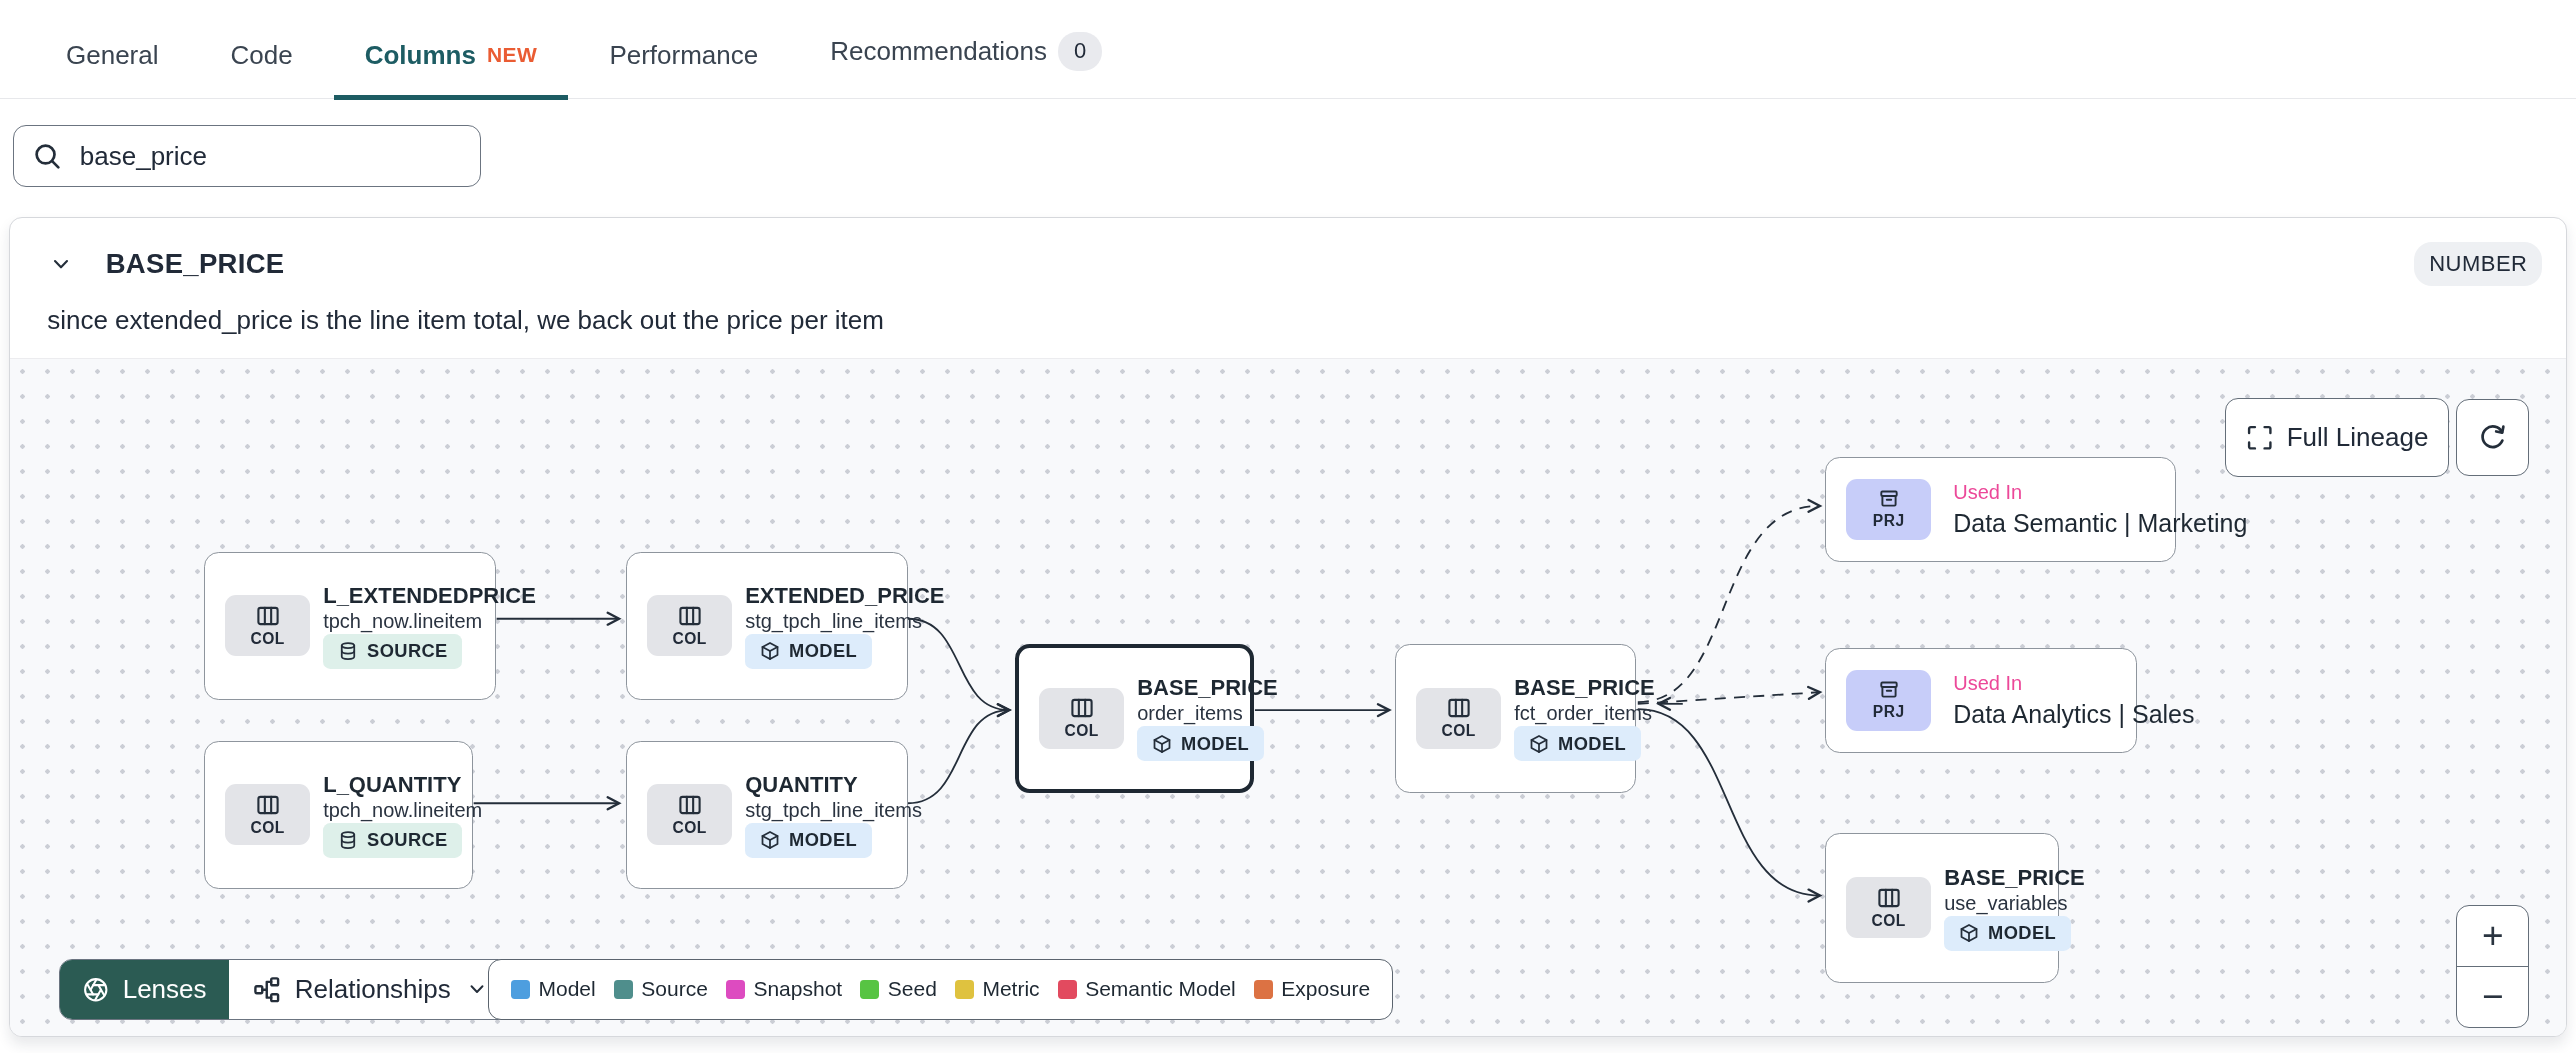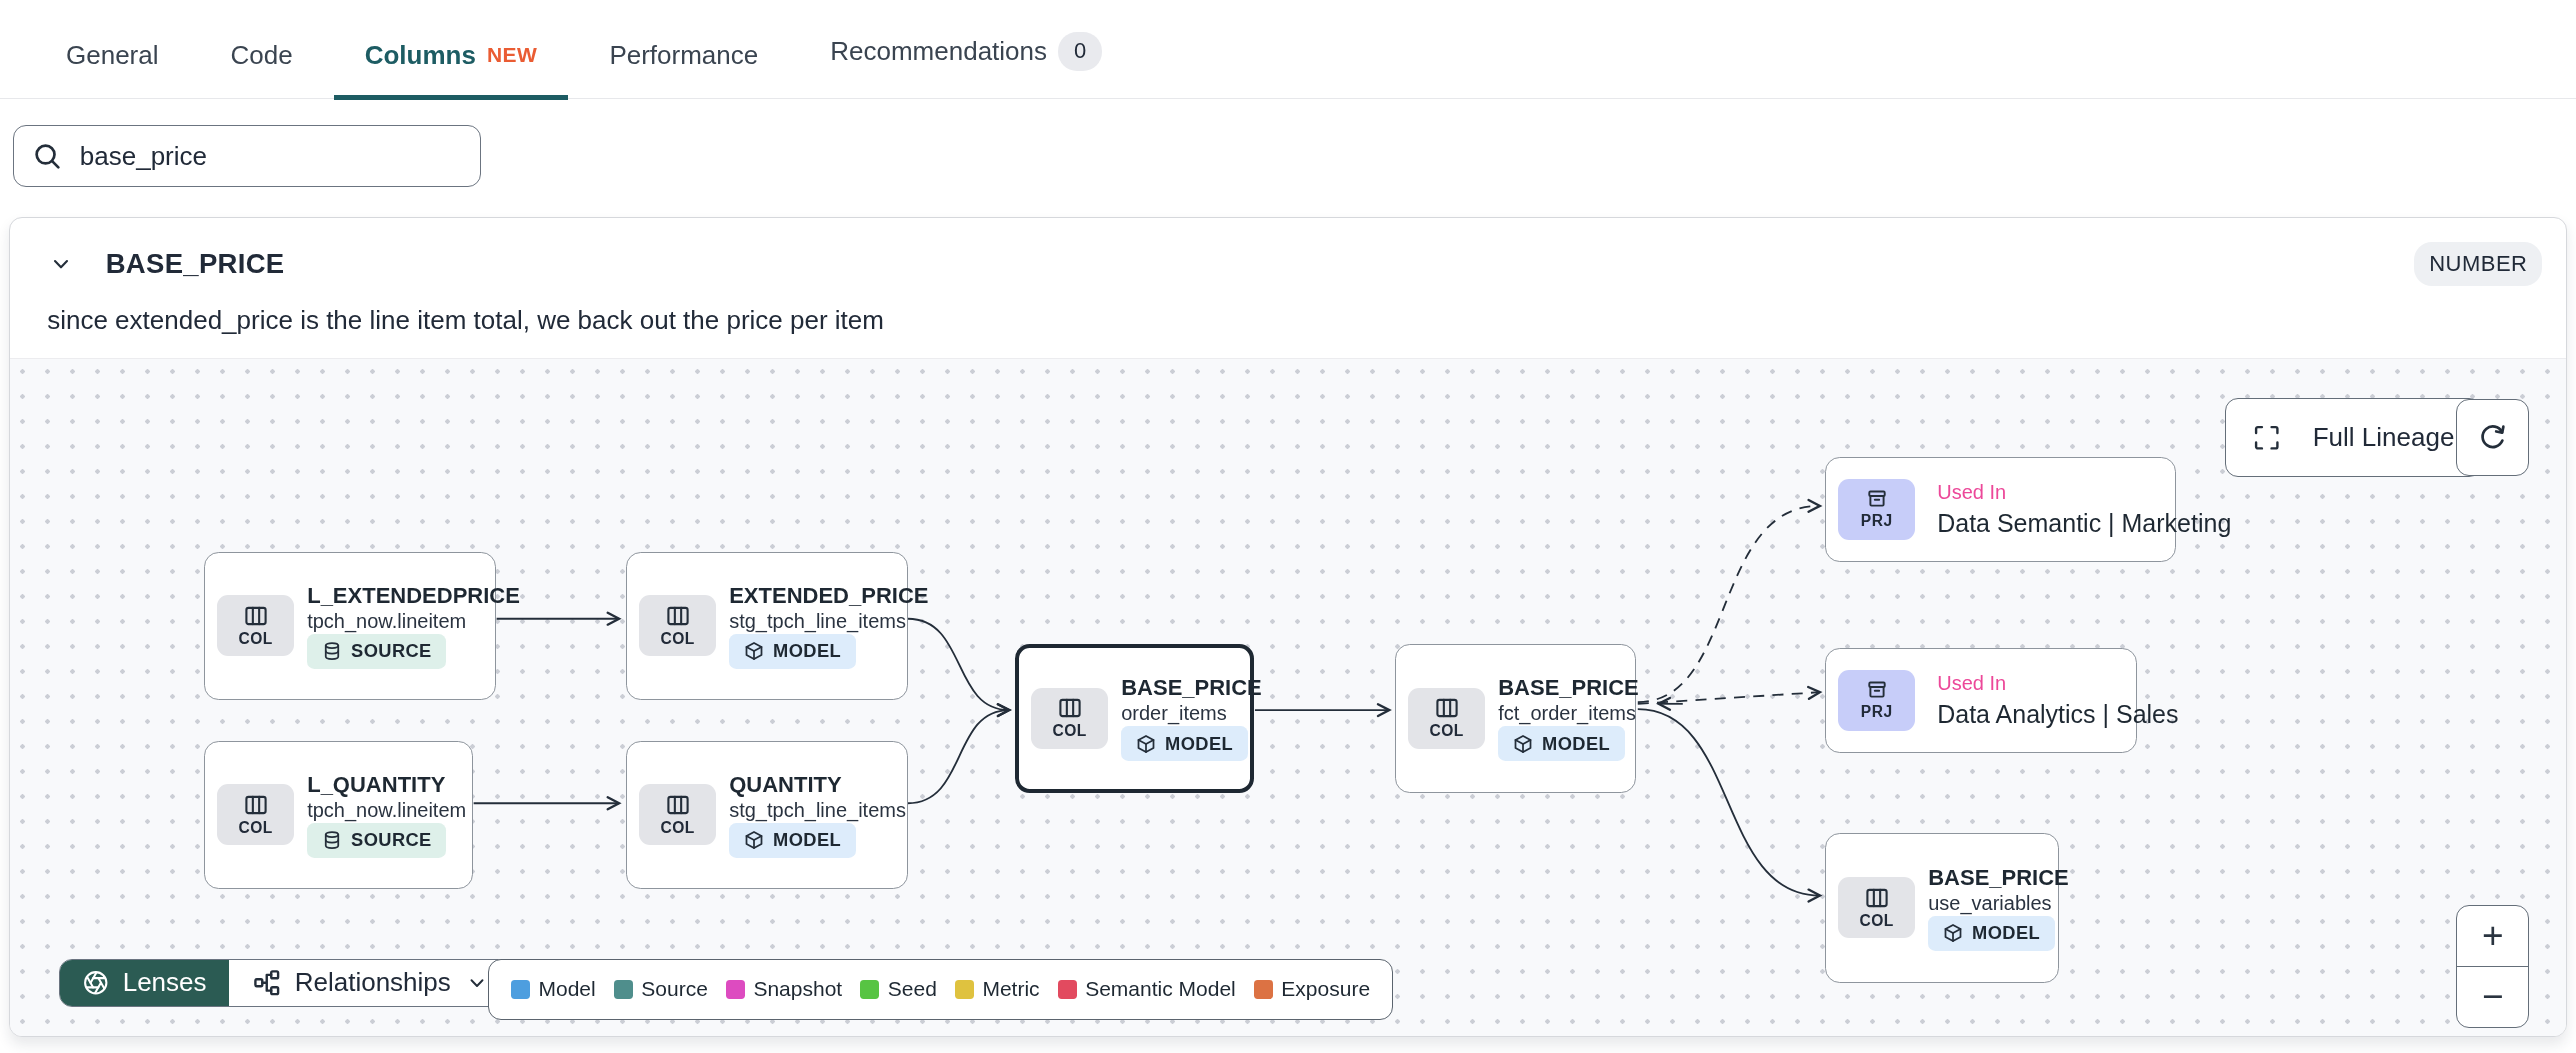--- a/index.html
+++ b/index.html
@@ -45,53 +45,53 @@
   
   .canvas { position:relative; flex:1; background-color:#f8f9fb;
             background-image:radial-gradient(circle, #cbced5 2px, transparent 2.4px);
             background-size:25px 25px; border-top:0.9px solid #ececef; }
   .edges { position:absolute; inset:0; width:100%; height:100%; }
 
   
   .node { position:absolute; background:#fff; border:1.8px solid #8e959d; border-radius:14.7px;
           display:flex; align-items:center; cursor:pointer; }
   .node.selected { border:4.6px solid #1e2832; }
-  .kind-badge { width:77px; height:61px; border-radius:11px; margin-left:12px;
+  .kind-badge { width:85px; height:61px; border-radius:11px; margin-left:20px;
                 display:flex; flex-direction:column; align-items:center; justify-content:center;
                 gap:1.8px; flex:0 0 auto; }
   .kind-badge.col { background:#e3e4e8; }
   .kind-badge.prj { background:#c7cdf9; }
   .kind-badge span { font-size:15.6px; font-weight:600; color:#212a38; letter-spacing:0.5px; }
   .node-body { flex:1; display:flex; flex-direction:column; align-items:flex-start; gap:1px; padding:0 13px; }
   .node-title { font-size:22px; font-weight:700; color:#1e2832; white-space:nowrap; }
   .node-sub { font-size:20px; color:#2a3340; white-space:nowrap; }
   .res-badge { display:flex; align-items:center; gap:9.2px; border-radius:7.3px; padding:6.4px 14.7px;
                font-size:18.3px; font-weight:600; letter-spacing:0.4px; color:#1e2832; }
   .res-badge.source { background:#def0ea; }
   .res-badge.model { background:#ddecfb; }
   .prj-body { display:flex; flex-direction:column; gap:5.5px; margin-left:22px; }
   .prj-context { font-size:20px; color:#ec4899; }
   .prj-name { font-size:25px; color:#1e2832; white-space:nowrap; }
 
   
-  .full-lineage-btn { position:absolute; left:2215px; top:39px; height:79px; padding:0 27px;
+  .full-lineage-btn { position:absolute; left:2215px; top:39px; height:79px; padding:0 20px;
         background:#fff; border:1.8px solid #646e79; border-radius:13px; display:flex;
-        align-items:center; gap:32px; font-size:26px; color:#212a38; cursor:pointer;justify-content:flex-end; }
+        align-items:center; gap:13px; font-size:26px; color:#212a38; cursor:pointer;justify-content:flex-end; }
   .icon-btn { position:absolute; background:#fff; border:1.8px solid #646e79; border-radius:13px;
         display:flex; align-items:center; justify-content:center; cursor:pointer; }
   .refresh-btn { left:2446px; top:40px; width:73px; height:77px; }
   .zoom-ctl { position:absolute; left:2446px; top:546px; width:73px; height:123px;
         background:#fff; border:1.8px solid #646e79; border-radius:13px; display:flex;
         flex-direction:column; overflow:hidden; }
   .zoom-ctl .zbtn { flex:1; display:flex; align-items:center; justify-content:center;
         font-size:37px; color:#2a3440; cursor:pointer; }
   .zoom-ctl .zbtn:first-child { border-bottom:1.8px solid #646e79; }
 
   
-  .lens-group { position:absolute; left:49px; top:600px; height:48px; display:flex;
+  .lens-group { position:absolute; left:49px; top:600px; height:61px; display:flex;
         border:1.8px solid #6b7480; border-radius:13px; overflow:hidden; background:#fff; }
   .lens-btn { display:flex; align-items:center; gap:13px; padding:0 22px; background:#2b5b53;
         color:#fff; font-size:26px; font-weight:500; cursor:pointer; }
   .rel-btn { display:flex; align-items:center; gap:14.7px; padding:0 24px; background:#fff;
         color:#212a38; font-size:26px; cursor:pointer; }
   .legend { position:absolute; left:478px; top:600px; height:61px; display:flex;
         align-items:center; gap:18.3px; padding:0 22px; background:#fff;
         border:1.8px solid #5b646e; border-radius:13px; }
   .legend-item { display:flex; align-items:center; gap:8.3px; font-size:21px; color:#1e2832; }
   .swatch { width:19px; height:19px; border-radius:3.7px; flex:0 0 auto; }

